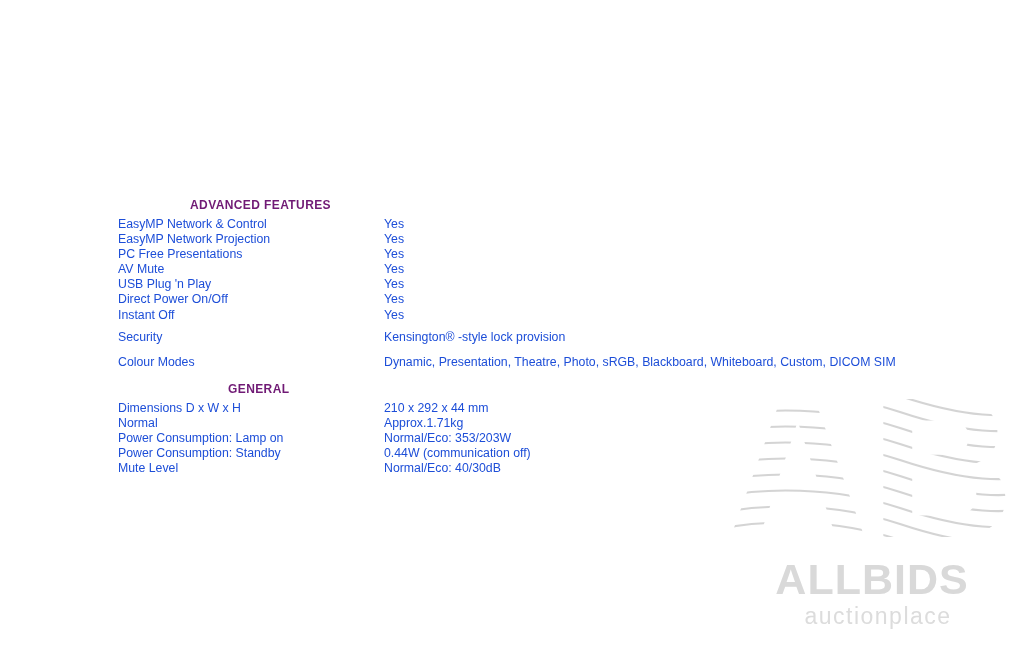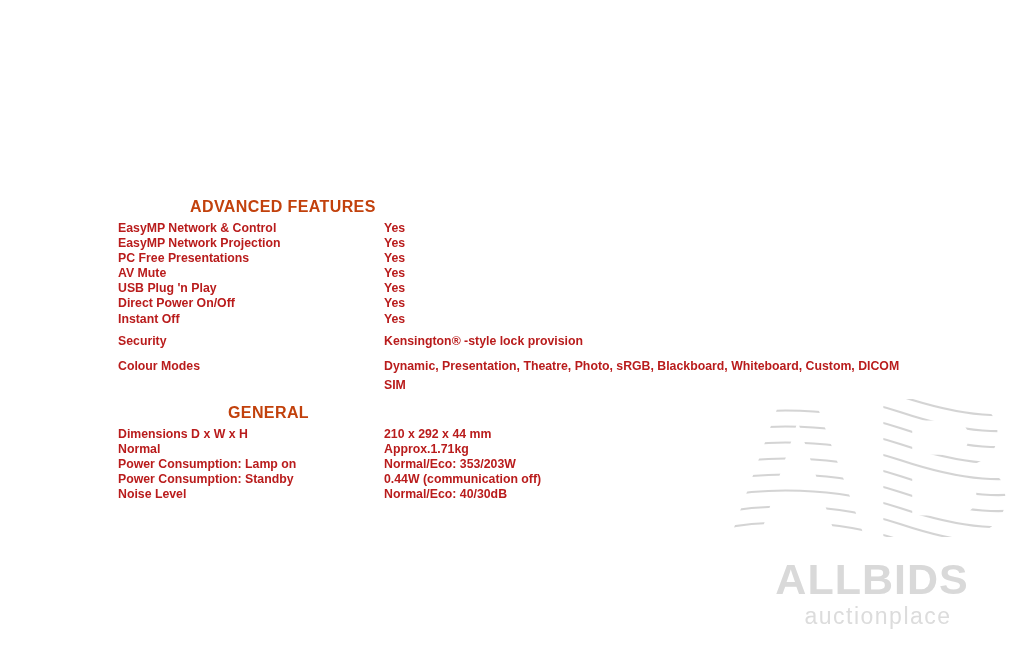--- a/index.html
+++ b/index.html
@@ -32,47 +32,46 @@
 
   
   .spec-sheet {
     position: absolute;
     left: 118px;
     top: 198px;
     width: 790px;
   }
 
   .section-head {
-    font-size: 16px;
+    font-size: 12px;
     font-weight: bold;
-    color: #c2410c;
+    color: #701a75;
     letter-spacing: 0.4px;
     padding-bottom: 5px;
   }
   .section-head .head-inner {
     display: inline-block;
     padding-left: 72px;
   }
   .section-head.general .head-inner {
     padding-left: 110px;
   }
 
   table.spec {
     border-collapse: collapse;
     width: 100%;
     table-layout: fixed;
   }
   table.spec td {
     font-size: 12.3px;
-    color: #b91c1c;
+    color: #1d4ed8;
     padding: 0;
     vertical-align: top;
     line-height: 15.1px;
     height: 15px;
-    font-weight: bold;
   }
   td.label {
     width: 266px;
     padding-left: 7px;
   }
   td.value {
     width: 524px;
   }
   tr.gap td {
     height: 20px;
@@ -151,21 +150,21 @@
       </tr>
       <tr>
         <td class="label">Power Consumption: Lamp on</td>
         <td class="value">Normal/Eco: 353/203W</td>
       </tr>
       <tr>
         <td class="label">Power Consumption: Standby</td>
         <td class="value">0.44W (communication off)</td>
       </tr>
       <tr>
-        <td class="label">Noise Level</td>
+        <td class="label">Mute Level</td>
         <td class="value">Normal/Eco: 40/30dB</td>
       </tr>
     </tbody>
   </table>
 
 </div>
 
 <div class="watermark">
   <svg width="300" height="290" viewBox="0 0 300 290" xmlns="http://www.w3.org/2000/svg">
     <defs>

